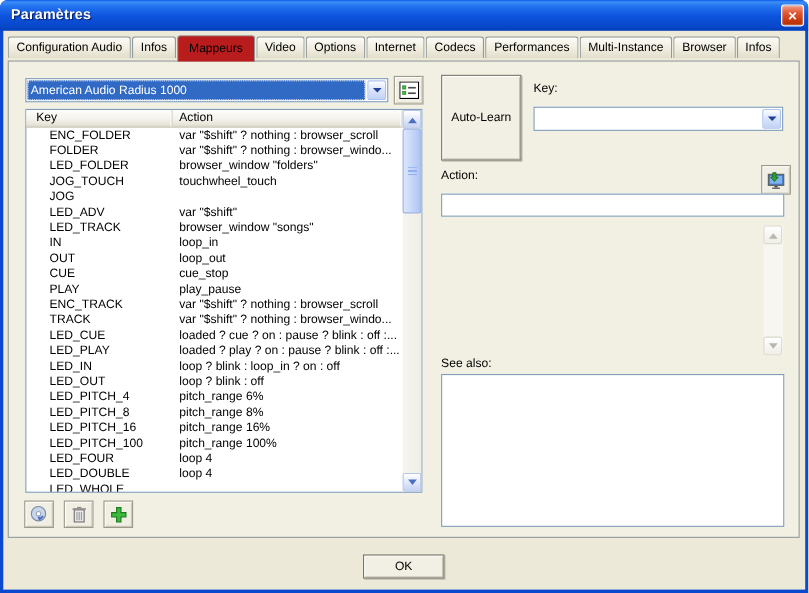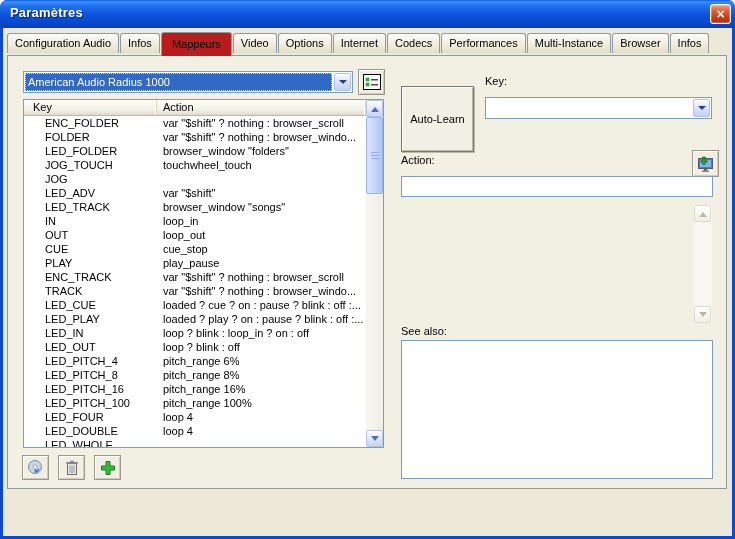--- a/index.html
+++ b/index.html
@@ -84,21 +84,21 @@
   .field{position:absolute;background:#fff;border:1px solid #7F9DB9;font-family:"Liberation Sans",sans-serif;
     font-size:11px;padding:2px 3px;}
   .listbox{position:absolute;background:#fff;border:1px solid #7F9DB9;}
 
   
   #deviceCombo{left:15px;top:15px;width:330px;}
   #mapperListBtn{left:350px;top:13px;height:26px;}
   #btnReload{left:14px;top:399px;}
   #btnDelete{left:50px;top:399px;}
   #btnAdd{left:86px;top:399px;}
-  #autoLearn{left:393px;top:30px;width:73px;height:66px;}
+  #autoLearn{left:393px;top:12px;width:73px;height:78px;}
   #keyLabel{left:477px;top:19px;}
   #keyCombo{left:477px;top:41px;width:227px;}
   #actionLabel{left:393px;top:98px;text-align:center;}
   #applyBtn{left:684px;top:94px;height:27px;}
   #actionInput{left:393px;top:120px;width:312px;height:21px;}
   #rightSb{left:686px;top:149px;width:18px;height:118px;}
   #seeAlsoLabel{left:393px;top:269px;}
   #seeAlsoBox{left:393px;top:284px;width:312px;height:139px;}
   #okBtn{left:327px;top:476px;width:74px;height:22px;}
 </style>
@@ -316,15 +316,16 @@
         <div class="sb-btn sb-down">
           <span class="tri down"></span>
         </div>
       </div>
 
       <span class="lbl" id="seeAlsoLabel">See also:</span>
       <div class="listbox" id="seeAlsoBox"></div>
 
     </div>
 
+    <button class="btn3d" id="okBtn">OK</button>
 
   </div>
 </div>
 
 </body></html>

